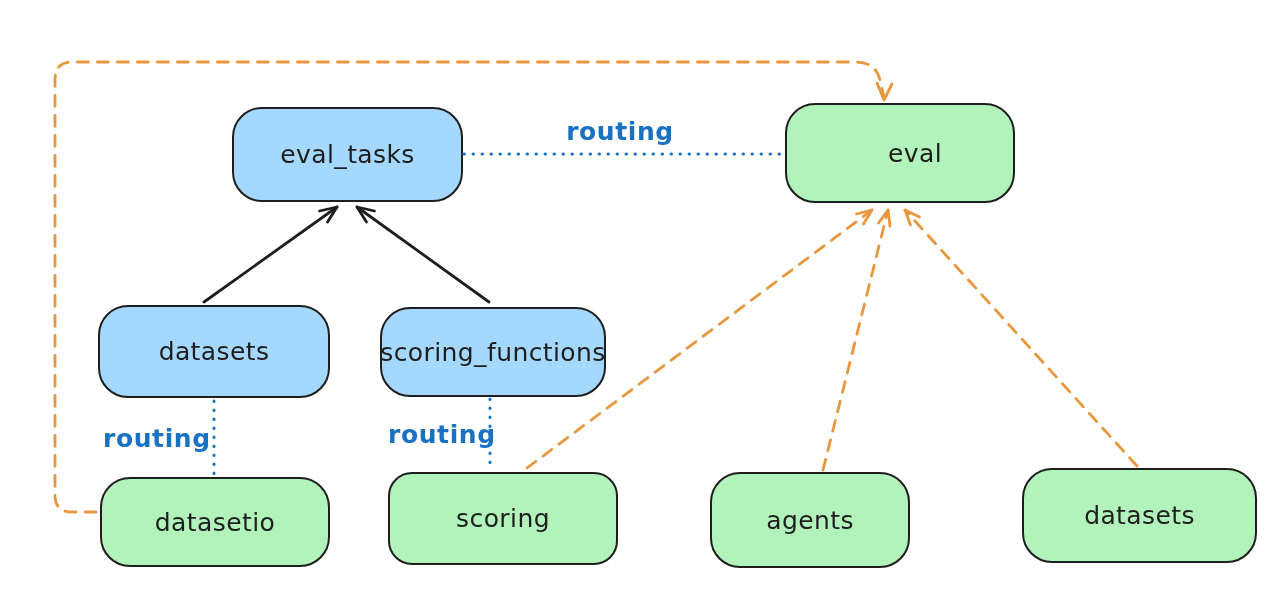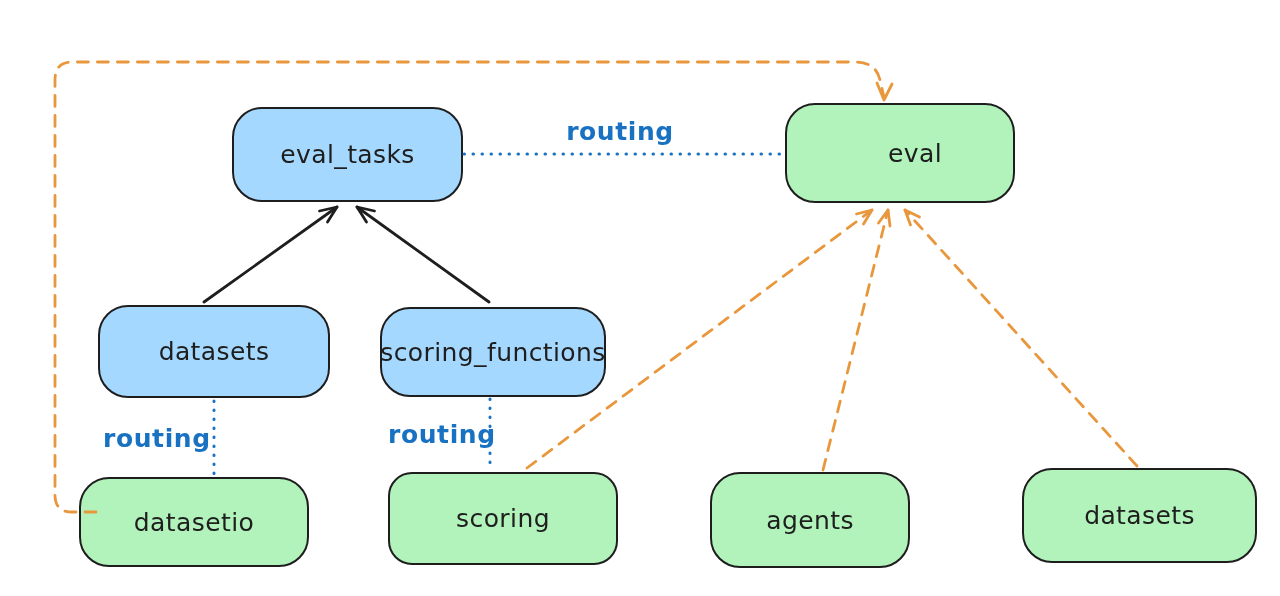--- a/index.html
+++ b/index.html
@@ -63,21 +63,21 @@
   </div>
 
   <div class="node blue" style="left:98px; top:305px; width:232px; height:93px;">
     <span>datasets</span>
   </div>
 
   <div class="node blue" style="left:380px; top:307px; width:226px; height:90px;">
     <span>scoring_functions</span>
   </div>
 
-  <div class="node green" style="left:79px; top:477px; width:230px; height:90px;">
+  <div class="node green" style="left:100px; top:477px; width:230px; height:90px;">
     <span>datasetio</span>
   </div>
 
   <div class="node green" style="left:388px; top:472px; width:230px; height:93px;border-radius:24px;">
     <span>scoring</span>
   </div>
 
   <div class="node green" style="left:710px; top:472px; width:200px; height:96px;">
     <span>agents</span>
   </div>

